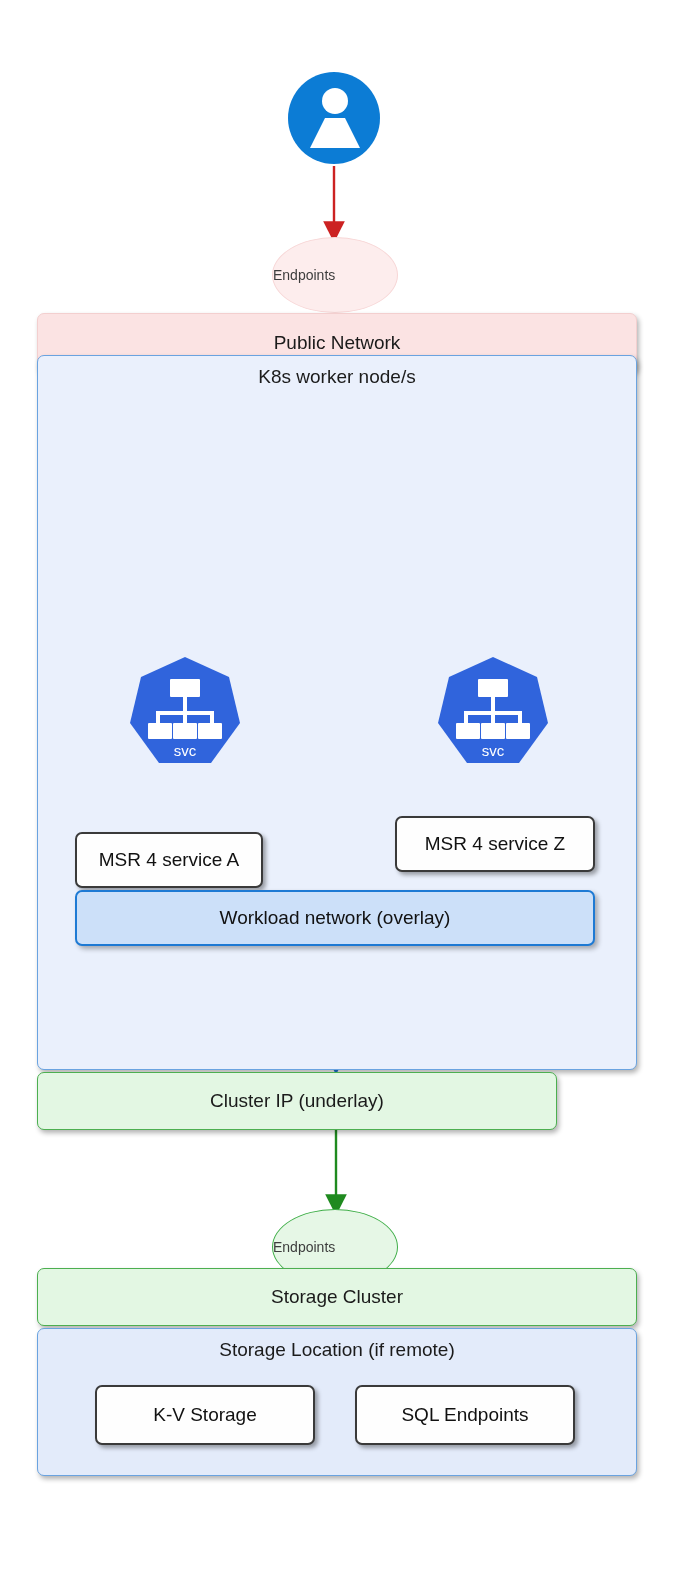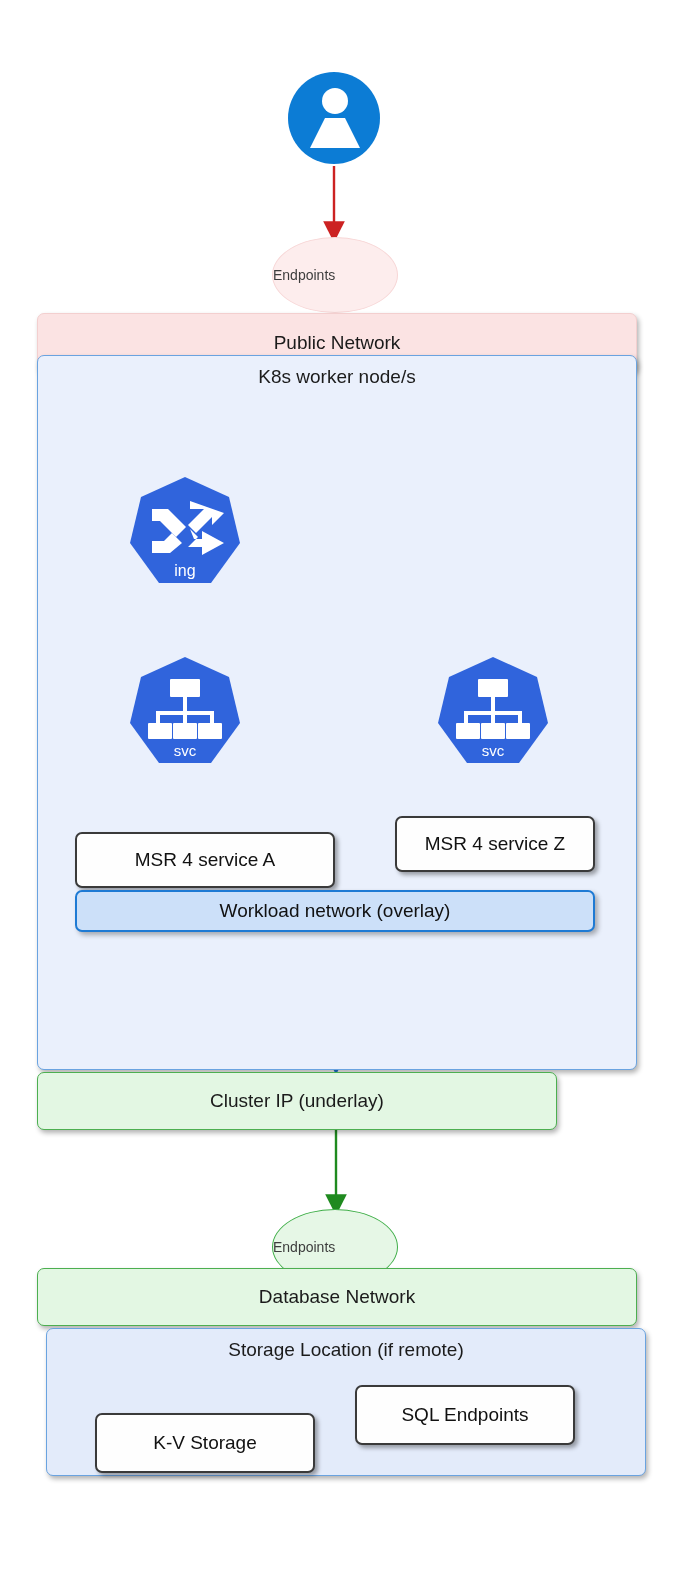--- a/index.html
+++ b/index.html
@@ -70,21 +70,20 @@
     left: 37px; top: 1268px;
     width: 600px; height: 58px;
     background: #e3f7e3;
     border: 1px solid #4caf50;
   }
   .storage-location {
     left: 37px; top: 1328px;
     width: 600px; height: 148px;
     background: #e3ebfa;
     border: 1px solid #6aa3e0;
-    margin-left: 9px;
   }
 
   .box-label {
     position: absolute;
     left: 0; right: 0;
     text-align: center;
     color: #1b1b1b;
     font-size: 19px;
     white-space: nowrap;
   }
@@ -123,28 +122,28 @@
     background: #fefefe;
     border: 2px solid #3a3a3a;
     border-radius: 7px;
     display: flex;
     align-items: center;
     justify-content: center;
     font-size: 19px;
     color: #111111;
     box-shadow: 3px 3px 4px rgba(0,0,0,0.35);
   }
-  .msr-a { left: 75px; top: 832px; width: 260px; height: 56px; }
+  .msr-a { left: 75px; top: 832px; width: 188px; height: 56px; }
   .msr-z { left: 395px; top: 816px; width: 200px; height: 56px; }
-  .kv     { left: 95px; top: 1385px; width: 220px; height: 60px; margin-top: 28px; }
+  .kv     { left: 95px; top: 1385px; width: 220px; height: 60px; }
   .sql    { left: 355px; top: 1385px; width: 220px; height: 60px; }
 
   .workload-network {
     left: 75px; top: 890px;
-    width: 520px; height: 42px;
+    width: 520px; height: 56px;
     box-sizing: border-box;
     background: #cce0f9;
     border: 2px solid #1e7ad4;
     border-radius: 7px;
     display: flex;
     align-items: center;
     justify-content: center;
     font-size: 19px;
     color: #111111;
     box-shadow: 3px 3px 5px rgba(0,0,0,0.30);
@@ -208,32 +207,20 @@
   </div>
 
   <div class="abs box shadow public-network">
     <div class="box-label label-center">Public Network</div>
   </div>
 
   <div class="abs box shadow worker-node">
     <div class="box-label label-top">K8s worker node/s</div>
   </div>
 
-  <div class="abs k8s-icon ing-icon">
-    <svg viewBox="0 0 110 112">
-      <path d="M55 2 L99 22 L110 68 L81 108 L29 108 L0 68 L11 22 Z" fill="#3064dc"></path>
-      <g fill="#ffffff">
-        <path d="M22 34 L38 34 L56 52 L46 62 L30 46 L22 46 Z"></path>
-        <path d="M22 66 L34 66 L42 58 L52 68 L40 78 L22 78 Z"></path>
-        <path d="M60 26 L60 34 L74 34 L58 50 L66 58 L82 42 L82 50 L94 38 Z"></path>
-        <path d="M60 54 L68 62 L58 72 L72 72 L72 80 L94 68 L72 56 L72 64 L64 64 Z"></path>
-      </g>
-      <text x="55" y="101" fill="#ffffff" font-size="16" font-family="Liberation Sans, sans-serif" text-anchor="middle">ing</text>
-    </svg>
-  </div>
 
   <div class="abs k8s-icon svc-left">
     <svg viewBox="0 0 110 112">
       <path d="M55 2 L99 22 L110 68 L81 108 L29 108 L0 68 L11 22 Z" fill="#3064dc"></path>
       <g fill="#ffffff">
         <rect x="40" y="24" width="30" height="18" rx="1"></rect>
         <rect x="53" y="42" width="4" height="16"></rect>
         <rect x="26" y="56" width="58" height="4"></rect>
         <rect x="26" y="56" width="4" height="14"></rect>
         <rect x="53" y="56" width="4" height="14"></rect>
@@ -277,21 +264,21 @@
 
   <div class="abs box shadow cluster-ip">
     <div class="box-label label-center">Cluster IP (underlay)</div>
   </div>
 
   <div class="abs ellipse endpoints-storage">
     <span>Endpoints</span>
   </div>
 
   <div class="abs box shadow storage-network">
-    <div class="box-label label-center">Database Network</div>
+    <div class="box-label label-center">Storage Cluster</div>
   </div>
 
   <div class="abs box shadow storage-location">
     <div class="box-label label-top">Storage Location (if remote)</div>
   </div>
 
   <div class="abs wbox kv">
     <span>K-V Storage</span>
   </div>
   <div class="abs wbox sql">

